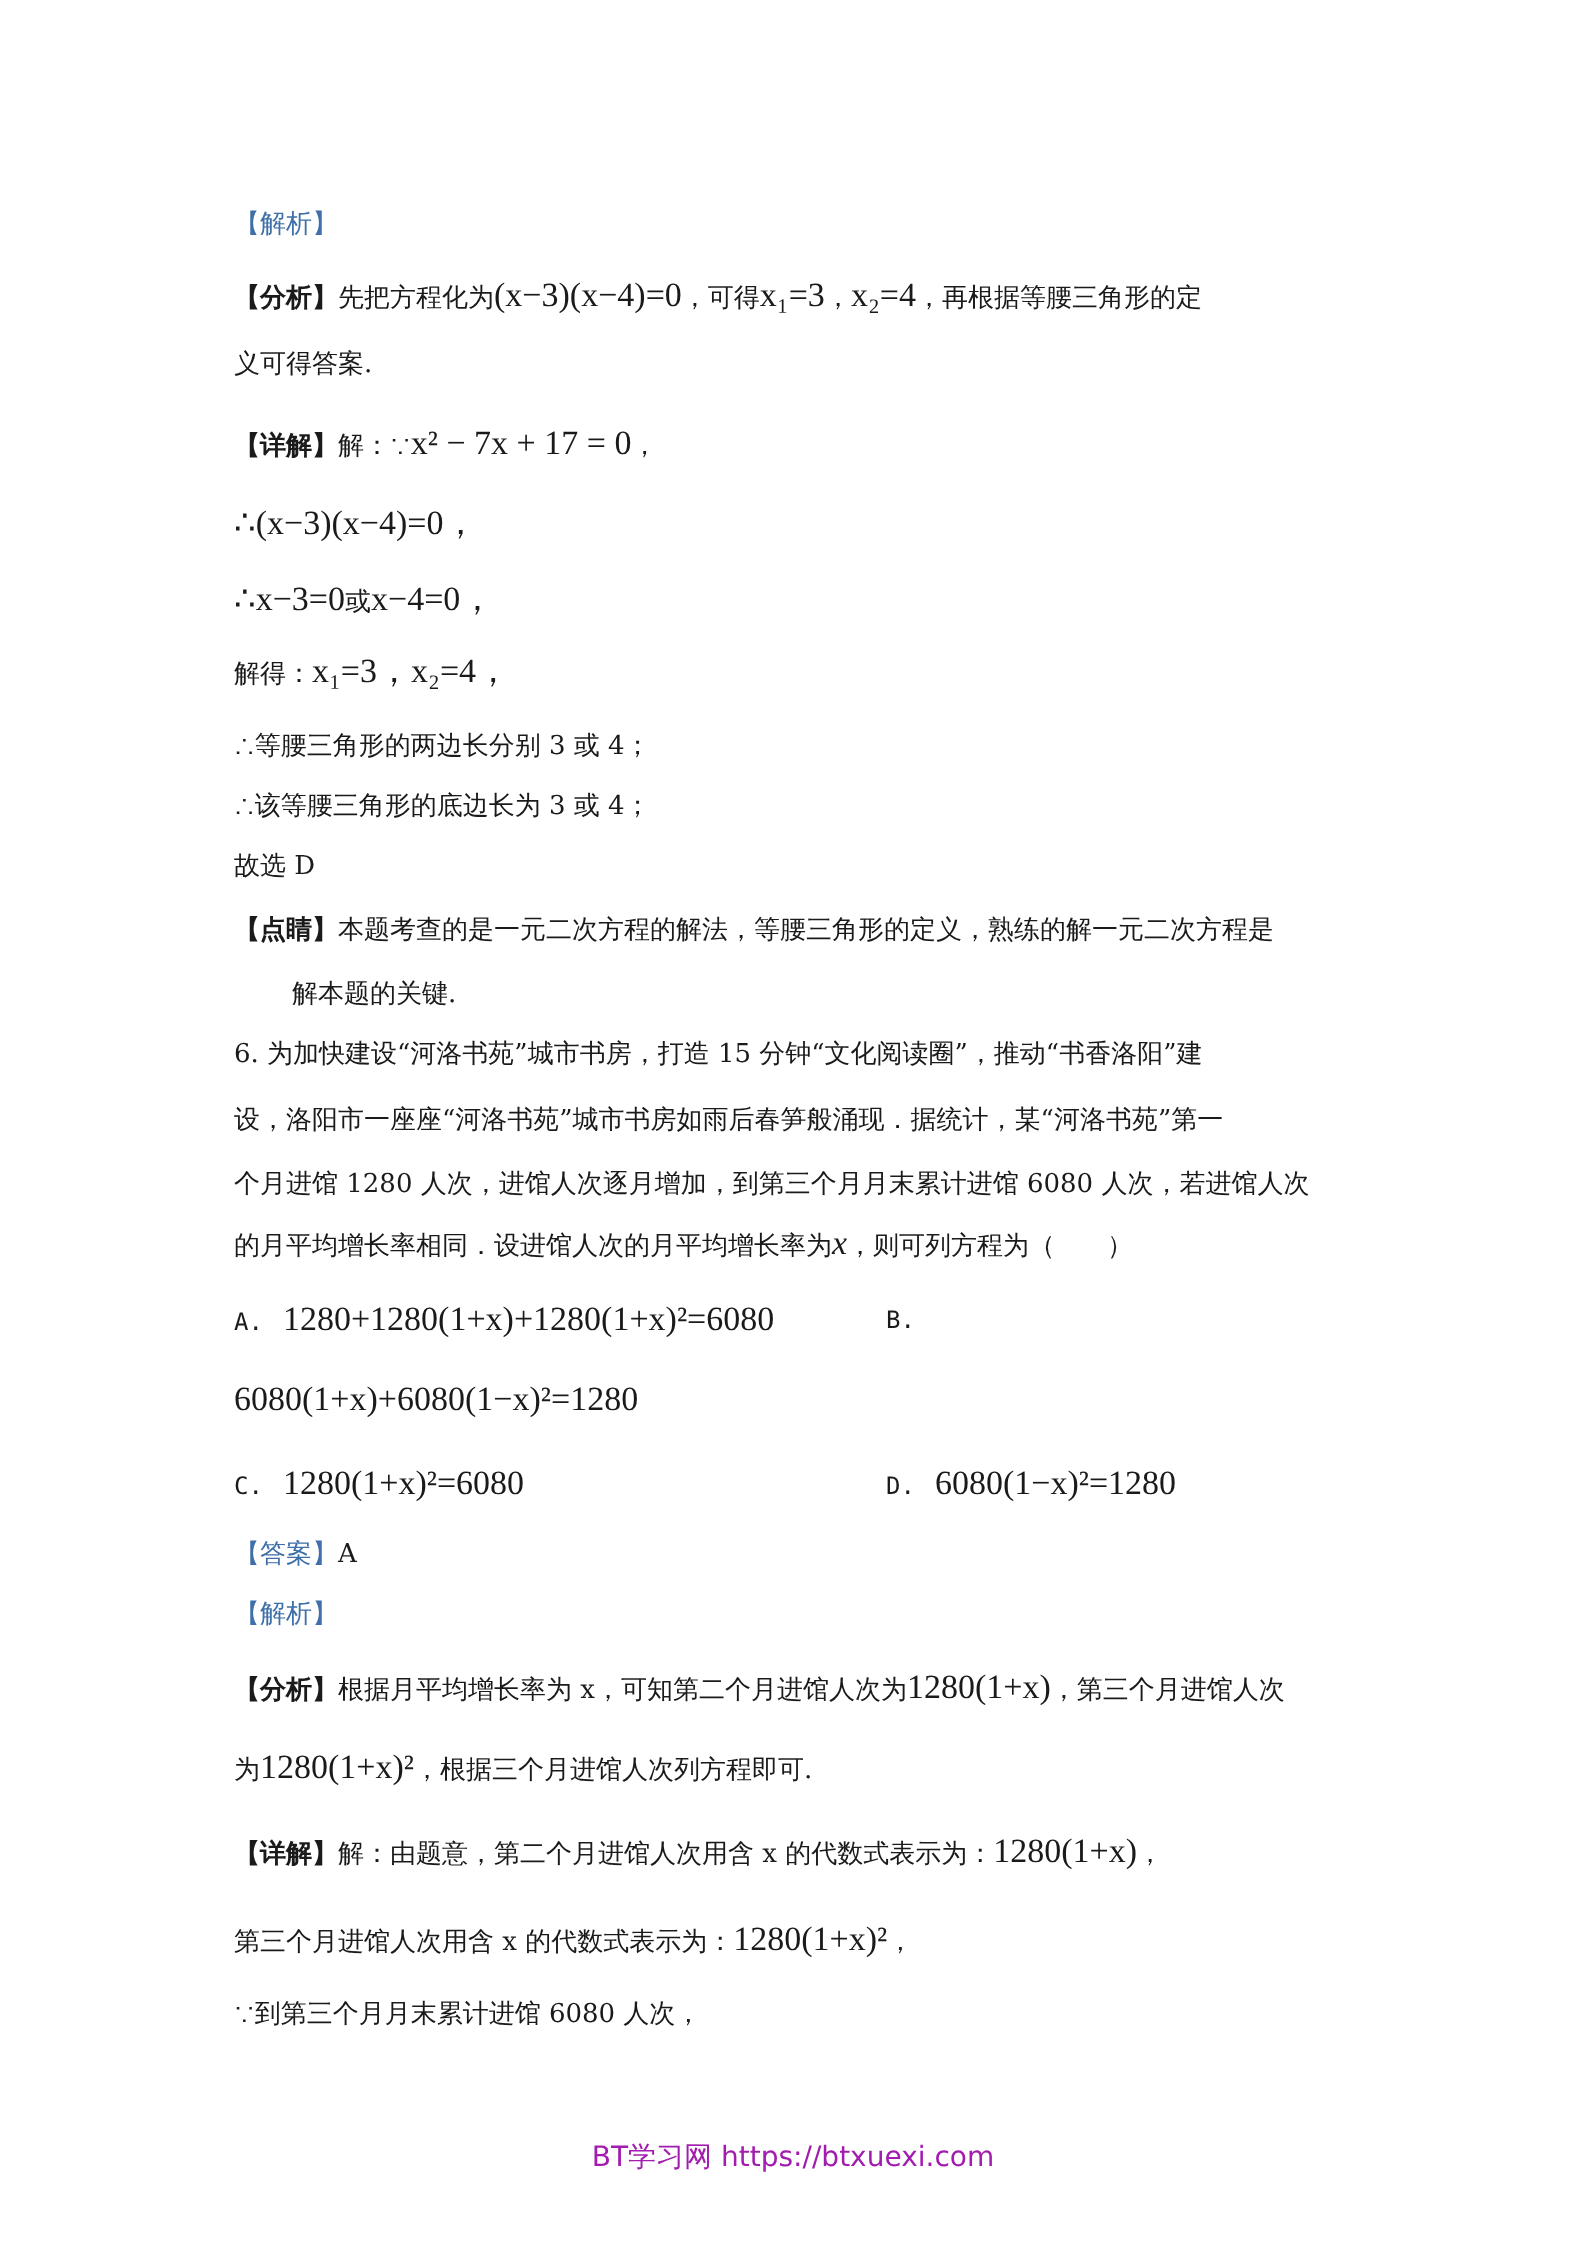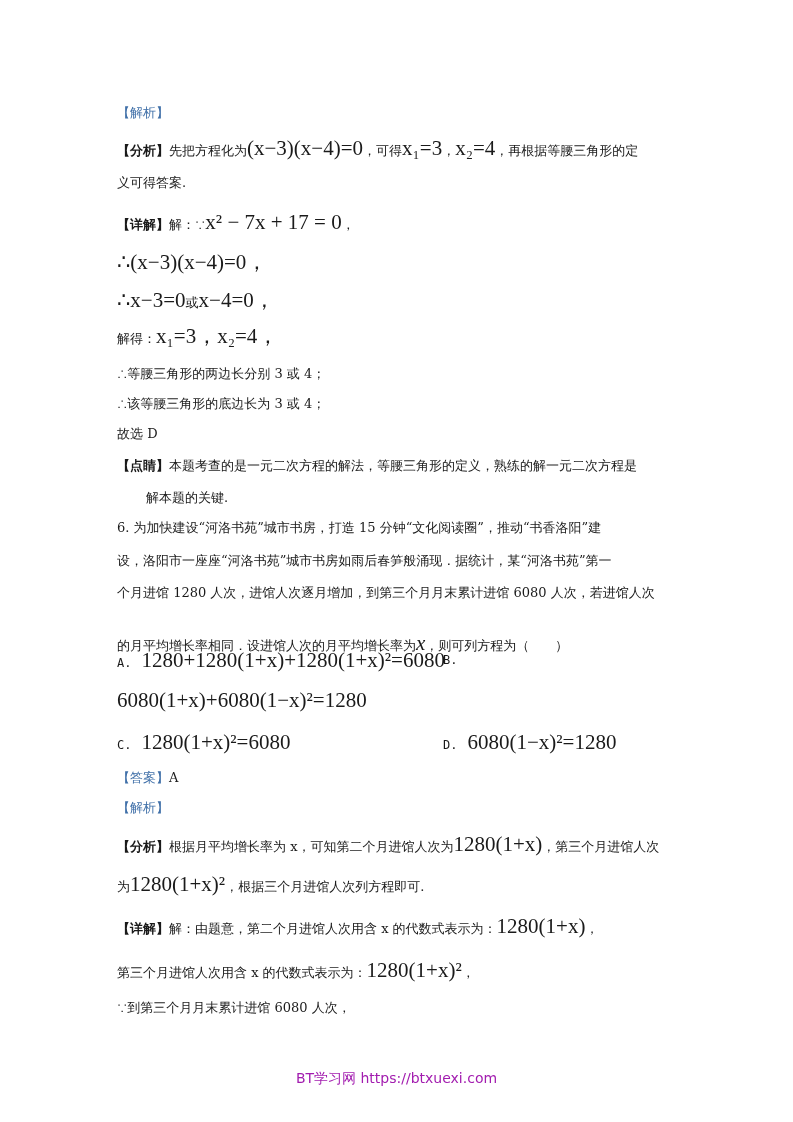--- a/index.html
+++ b/index.html
@@ -2,21 +2,21 @@
 <html><head>
 <meta charset="utf-8">
 <style>
   html, body { margin: 0; padding: 0; background: #ffffff; }
   body { width: 793px; height: 1122px; position: relative; overflow: hidden;
          font-family: "DejaVu Serif", "Liberation Serif", serif; color: #1a1a1a; }
   .page { position: absolute; left: 0; top: 0; width: 793px; height: 1122px; }
   .line { position: absolute; left: 117px; font-size: 13px; line-height: 20px; white-space: nowrap; text-align: center; }
   .label-blue { color: #3f6fa8; }
   .bracket { font-weight: bold; }
-  .math { font-family: "Liberation Serif", "DejaVu Serif", serif; font-size: 21px; }
+  .math { font-family: "Liberation Serif", "DejaVu Serif", serif; font-size: 17px; }
   .opt-label { font-family: "DejaVu Sans Mono", monospace; font-size: 12px; margin-right: 10px; }
   .footer { position: absolute; top: 1070px; left: 0; width: 793px; text-align: center;
             font-family: "DejaVu Sans", sans-serif; font-size: 14px; color: #a21caf; }
 </style>
 </head>
 <body>
 
 <div class="page">
 
   <div class="line label-blue" style="top:103px;">【解析】</div>
@@ -45,21 +45,21 @@
   <div class="line" style="top:424px;">故选 D</div>
 
   <div class="line" style="top:456px;">
     <span class="bracket">【点睛】</span><span>本题考查的是一元二次方程的解法，等腰三角形的定义，熟练的解一元二次方程是</span>
   </div>
   <div class="line" style="top:488px;margin-left:29px;">解本题的关键.</div>
 
   <div class="line" style="top:518px;">6. 为加快建设“河洛书苑”城市书房，打造 15 分钟“文化阅读圈”，推动“书香洛阳”建</div>
   <div class="line" style="top:551px;">设，洛阳市一座座“河洛书苑”城市书房如雨后春笋般涌现．据统计，某“河洛书苑”第一</div>
   <div class="line" style="top:583px;">个月进馆 1280 人次，进馆人次逐月增加，到第三个月月末累计进馆 6080 人次，若进馆人次</div>
-  <div class="line" style="top:633px;">
+  <div class="line" style="top:612px;">
     <span>的月平均增长率相同．设进馆人次的月平均增长率为</span><span class="math" style="font-style:italic;">x</span><span>，则可列方程为（　　）</span>
   </div>
 
   <div class="line" style="top:650px;">
     <span class="opt-label">A.</span><span class="math">1280+1280(1+x)+1280(1+x)²=6080</span>
   </div>
   <div class="line" style="top:650px; left:443px;">
     <span class="opt-label">B.</span>
   </div>
   <div class="line" style="top:690px;">

